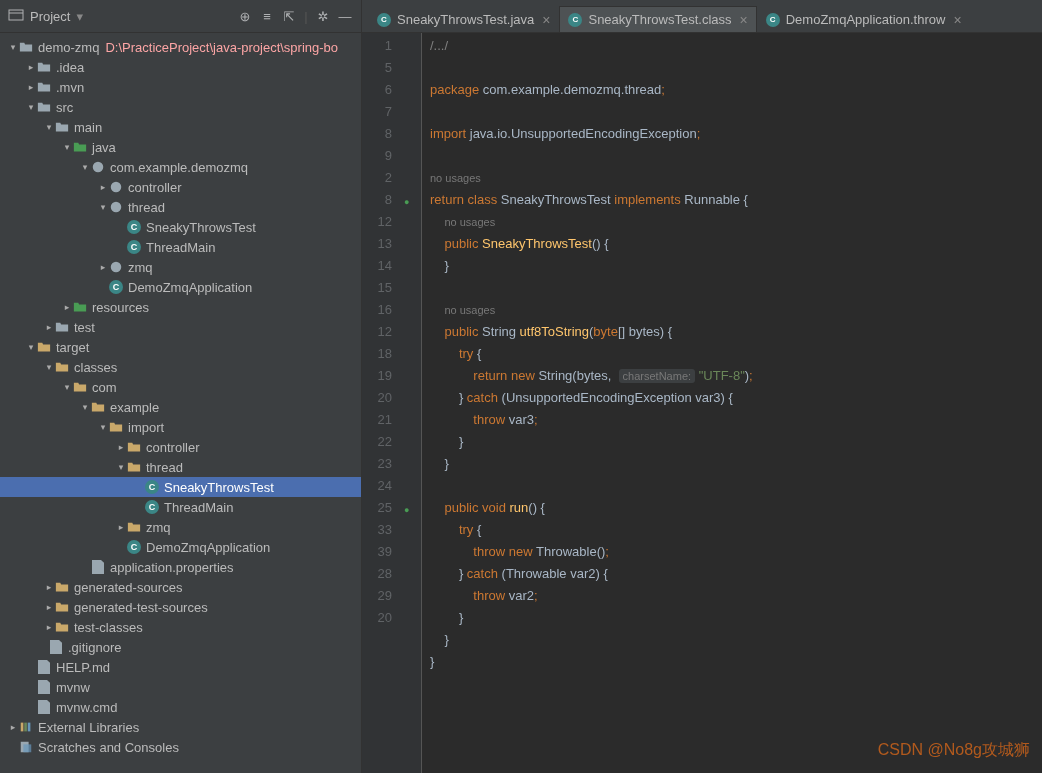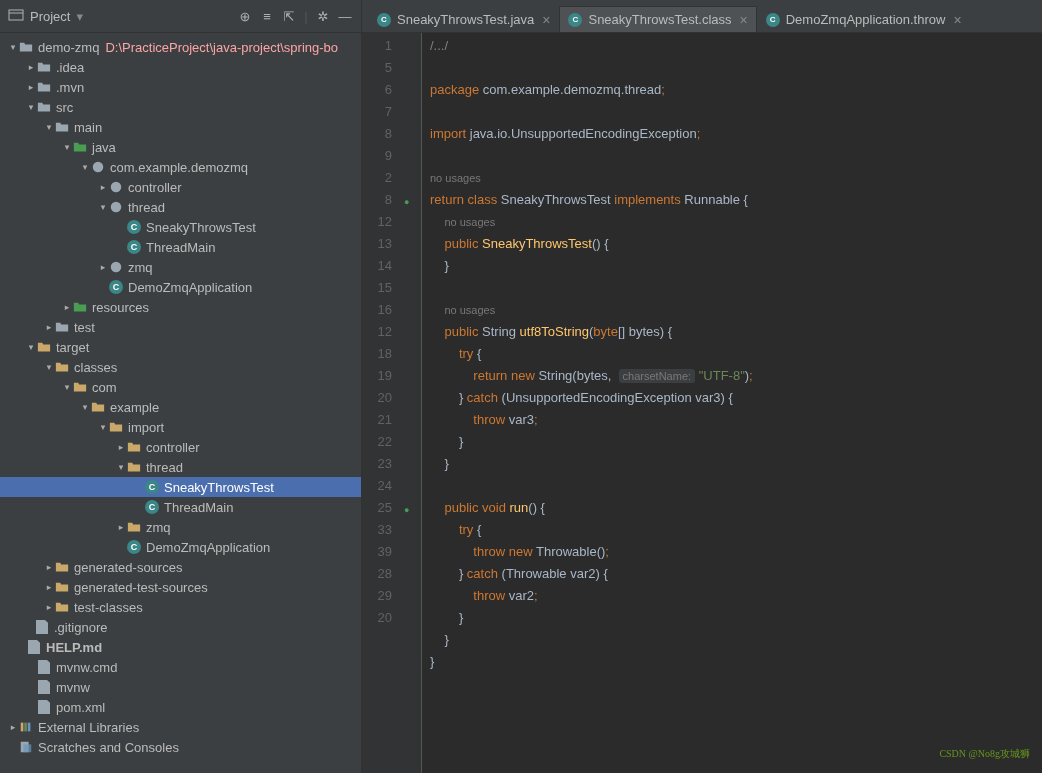--- a/index.html
+++ b/index.html
@@ -36,21 +36,21 @@
 .gutter{width:40px;text-align:right;color:#606366;padding-right:10px;padding-top:2px;background:#313335}
 .gut2{width:20px;background:#313335;border-right:1px solid #555;position:relative}
 .marker{position:absolute;left:2px;font-size:9px}
 .src{flex:1;padding-left:8px;padding-top:2px;white-space:pre;color:#a9b7c6}
 .kw{color:#cc7832}
 .str{color:#6a8759}
 .cm{color:#808080}
 .hint{color:#787878;font-size:11px}
 .hintbox{background:#3c3f41;padding:1px 4px;border-radius:3px}
 .fn{color:#ffc66d}
-.watermark{position:absolute;bottom:12px;right:12px;color:#84cc16;font-size:10px;opacity:.65;font-family:Liberation Serif, serif}
+.watermark{position:absolute;bottom:12px;right:12px;color:#f97316;font-size:16px;opacity:.65;font-family:Liberation Sans, sans-serif}
 .proj-ico svg{width:16px;height:16px}
 </style>
 </head>
 <body>
 
 <div class="main">
  <div class="sidebar">
   <div class="sb-head">
    <span class="proj-ico"><svg viewBox="0 0 16 16">
             <rect x="1" y="3" width="14" height="10" fill="none" stroke="#afb1b3"></rect>
@@ -283,20 +283,27 @@
           </span>
           <span class="lbl">zmq</span>
         </div>
         <div class="node" style="padding-left: 116px;">
           <span class="arrow"></span>
           <span class="icon">
             <span class="cls-i">C</span>
           </span>
           <span class="lbl">DemoZmqApplication</span>
         </div>
+        <div class="node" style="padding-left: 80px;">
+          <span class="arrow"></span>
+          <span class="icon">
+            <span class="file-i"></span>
+          </span>
+          <span class="lbl">application.properties</span>
+        </div>
         <div class="node" style="padding-left: 44px;">
           <span class="arrow">▸</span>
           <span class="icon fold-o">
             <svg viewBox="0 0 16 16">
               <path d="M1 3h5l1 2h8v8H1z"></path>
             </svg>
           </span>
           <span class="lbl">generated-sources</span>
         </div>
         <div class="node" style="padding-left: 44px;">
@@ -310,54 +317,47 @@
         </div>
         <div class="node" style="padding-left: 44px;">
           <span class="arrow">▸</span>
           <span class="icon fold-o">
             <svg viewBox="0 0 16 16">
               <path d="M1 3h5l1 2h8v8H1z"></path>
             </svg>
           </span>
           <span class="lbl">test-classes</span>
         </div>
-        <div class="node" style="padding-left: 24px;">
+        <div class="node" style="padding-left: 38px;">
           <span class="arrow"></span>
           <span class="icon">
             <span class="file-i"></span>
           </span>
           <span class="lbl">.gitignore</span>
         </div>
-        <div class="node" style="padding-left: 16px; font-weight: bold;">
+        <div class="node" style="padding-left: 26px;">
           <span class="arrow"></span>
           <span class="icon">
             <span class="file-i"></span>
           </span>
           <span class="lbl">HELP.md</span>
         </div>
         <div class="node" style="padding-left: 26px;">
           <span class="arrow"></span>
           <span class="icon">
             <span class="file-i"></span>
           </span>
+          <span class="lbl">mvnw</span>
+        </div>
+        <div class="node" style="padding-left: 26px;">
+          <span class="arrow"></span>
+          <span class="icon">
+            <span class="file-i"></span>
+          </span>
           <span class="lbl">mvnw.cmd</span>
-        </div>
-        <div class="node" style="padding-left: 26px;">
-          <span class="arrow"></span>
-          <span class="icon">
-            <span class="file-i"></span>
-          </span>
-          <span class="lbl">mvnw</span>
-        </div>
-        <div class="node" style="padding-left: 26px;">
-          <span class="arrow"></span>
-          <span class="icon">
-            <span class="file-i"></span>
-          </span>
-          <span class="lbl">pom.xml</span>
         </div>
         <div class="node" style="padding-left: 8px;">
           <span class="arrow">▸</span>
           <span class="icon">
             <svg viewBox="0 0 16 16">
               <rect x="2" y="3" width="3" height="10" fill="#c9a86a"></rect>
               <rect x="6" y="3" width="3" height="10" fill="#6a8759"></rect>
               <rect x="10" y="3" width="3" height="10" fill="#6897bb"></rect>
             </svg>
           </span>

